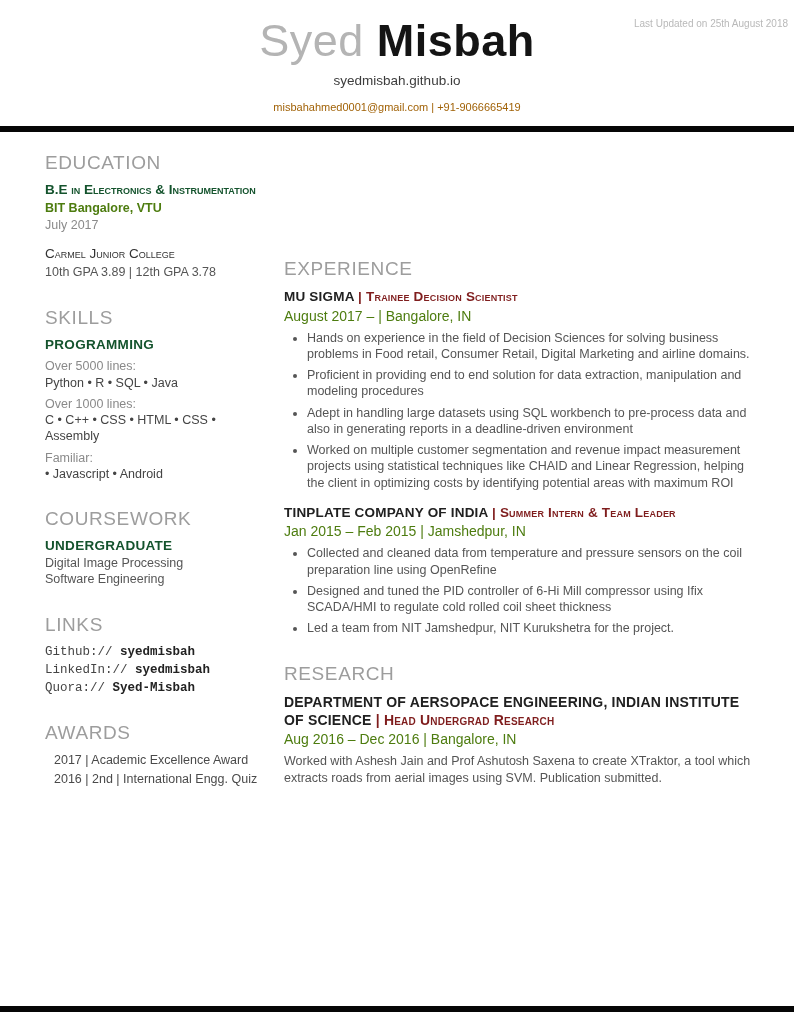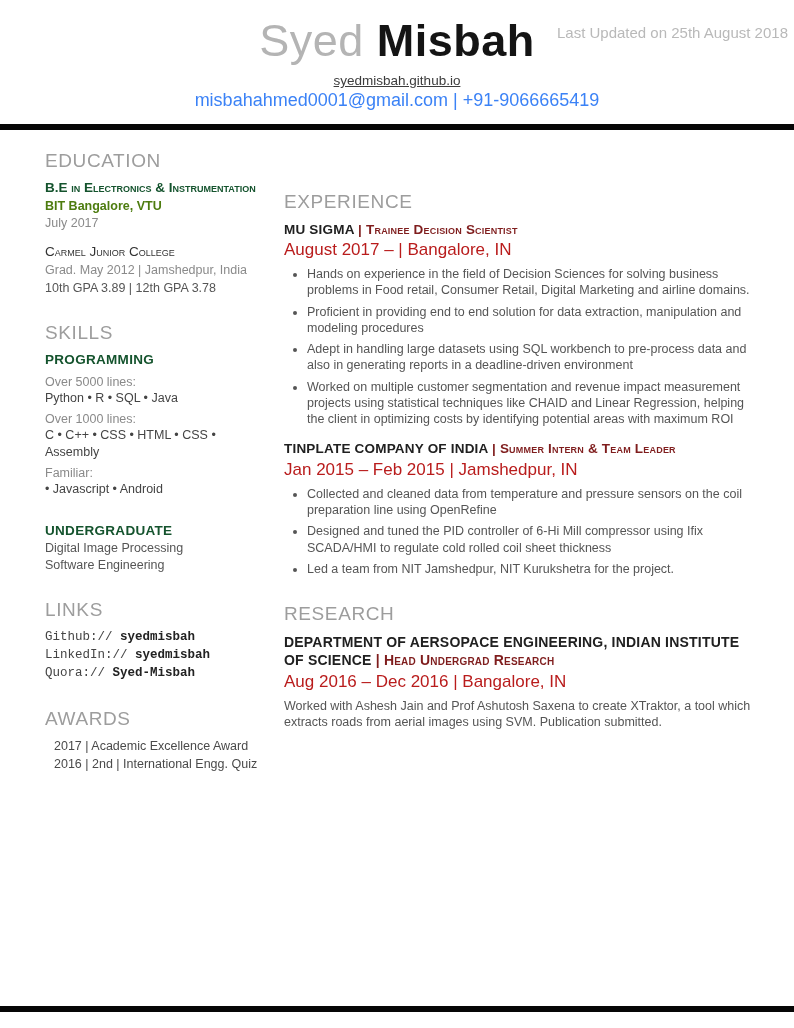--- a/index.html
+++ b/index.html
@@ -11,64 +11,63 @@
   }
   .page {
     position: relative;
     width: 794px;
     height: 1028px;
     background: #fff;
     overflow: hidden;
   }
   .last-updated {
     position: absolute;
-    top: 24px;
+    top: 18px;
     right: 6px;
-    font-size: 15px;
+    font-size: 10px;
     color: #b9b9b9;
   }
   .header { text-align: center; padding-top: 16px; }
   .name {
     margin: 0;
     font-size: 45px;
     line-height: 50px;
     font-weight: 400;
     letter-spacing: 0.5px;
   }
   .name .first { color: #b4b4b4; font-weight: 400; }
   .name .last  { color: #141414; font-weight: 600; }
   .website {
     margin-top: 7px;
     font-size: 13.5px;
     color: #3c3c3c;
-    text-decoration: underline;
   }
   .contact {
-    margin-top: 2px;
-    font-size: 18px;
-    color: #3b82f6;
+    margin-top: 13px;
+    font-size: 11px;
+    color: #a16207;
   }
   .rule-top {
     margin-top: 13px;
     height: 6px;
     background: #060606;
     width: 100%;
   }
   .rule-bottom {
     position: absolute;
     top: 1006px;
     left: 0;
     height: 6px;
     background: #060606;
     width: 100%;
   }
   .columns {
     display: flex;
     padding: 20px 26px 0 45px;
-    align-items: center;
+    align-items: flex-end;
   }
   .left-col { width: 226px; flex: 0 0 226px; }
   .right-col { flex: 1 1 auto; margin-left: 13px; max-width: 480px; }
 
   .sec { margin-bottom: 26px; }
   .sec-title {
     margin: 0 0 8px 0;
     font-size: 19px;
     font-weight: 400;
     color: #9d9d9d;
@@ -105,22 +104,22 @@
     color: #202020;
     letter-spacing: 0.2px;
   }
   .job-head .role {
     font-weight: 700;
     color: #7f1d1d;
     font-variant: small-caps;
     letter-spacing: 0.2px;
   }
   .dateline {
-    font-size: 17px;
-    color: #b91c1c;
+    font-size: 14px;
+    color: #4d7c0f;
     margin: 2px 0 6px 0;
   }
   ul.bullets {
     margin: 0;
     padding-left: 23px;
     color: #555;
   }
   ul.bullets li {
     font-size: 12.5px;
     line-height: 1.3;
@@ -156,21 +155,20 @@
 
       <section class="sec">
         <h2 class="sec-title">EDUCATION</h2>
         <div class="edu-item">
           <div class="subhead">B.E in Electronics &amp; Instrumentation</div>
           <div class="line dark">BIT Bangalore, VTU</div>
           <div class="line gray">July 2017</div>
         </div>
         <div class="edu-item">
           <div class="subhead light">Carmel Junior College</div>
-          <div class="line gray">Grad. May 2012 | Jamshedpur, India</div>
           <div class="line mid">10th GPA 3.89 | 12th GPA 3.78</div>
         </div>
       </section>
 
       <section class="sec">
         <h2 class="sec-title">SKILLS</h2>
         <div class="subhead caps">PROGRAMMING</div>
         <div class="skill-group">
           <div class="line gray">Over 5000 lines:</div>
           <div class="line items">Python • R • SQL • Java</div>
@@ -179,20 +177,21 @@
           <div class="line gray">Over 1000 lines:</div>
           <div class="line items">C • C++ • CSS • HTML • CSS • Assembly</div>
         </div>
         <div class="skill-group">
           <div class="line gray">Familiar:</div>
           <div class="line items">• Javascript • Android</div>
         </div>
       </section>
 
       <section class="sec">
+        <h2 class="sec-title">COURSEWORK</h2>
         <div class="subhead caps">UNDERGRADUATE</div>
         <div class="line mid">Digital Image Processing</div>
         <div class="line mid">Software Engineering</div>
       </section>
 
       <section class="sec links-list">
         <h2 class="sec-title">LINKS</h2>
         <div class="line"><span>Github:// </span><span class="handle">syedmisbah</span></div>
         <div class="line"><span>LinkedIn:// </span><span class="handle">syedmisbah</span></div>
         <div class="line"><span>Quora:// </span><span class="handle">Syed-Misbah</span></div>

